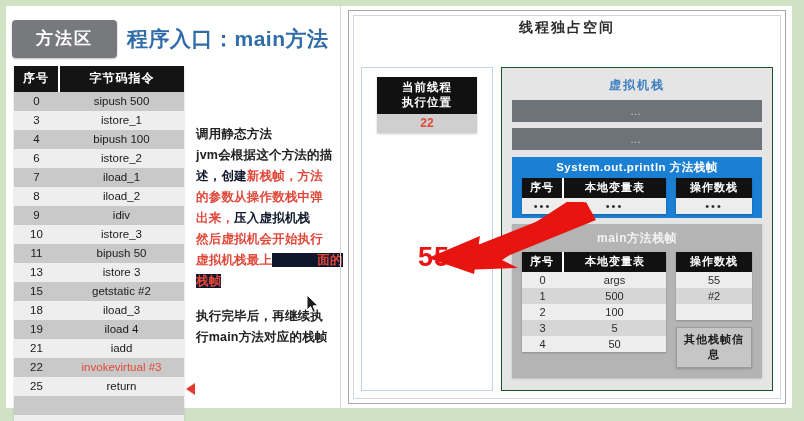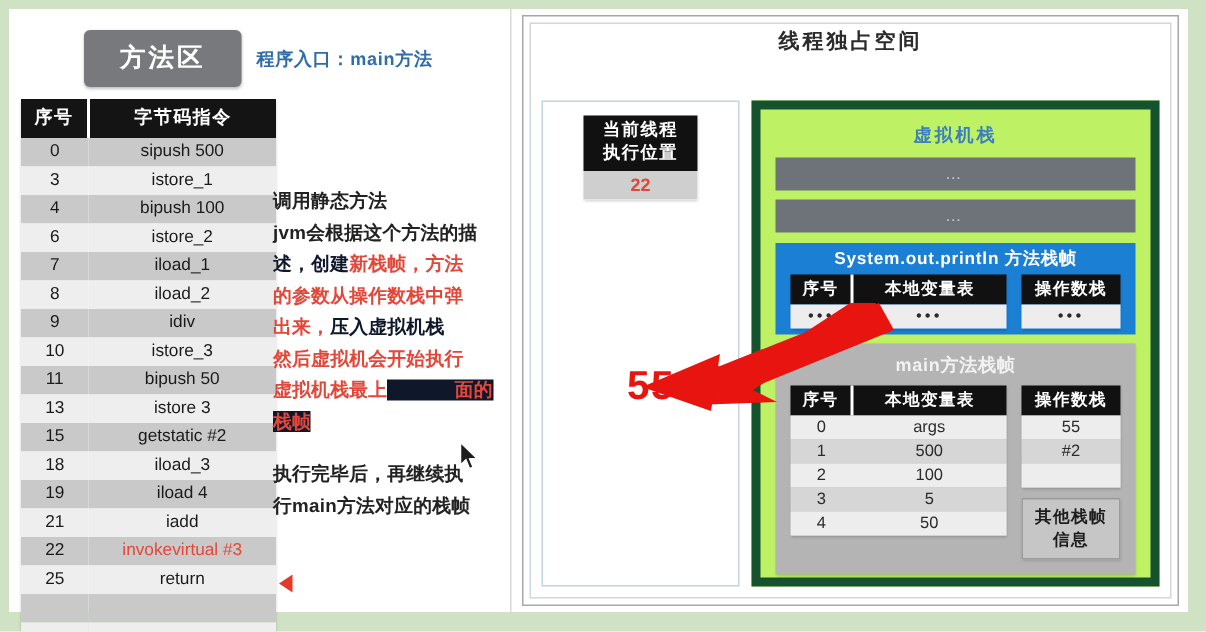--- a/index.html
+++ b/index.html
@@ -44,25 +44,24 @@
   }
   #method-area-chip {
     background: #77797c;
     color: #ffffff;
     font-size: 17px;
     font-weight: bold;
     letter-spacing: 2px;
     padding: 7px 24px 8px 24px;
     border-radius: 4px;
     box-shadow: 0 1px 2px rgba(0,0,0,.25);
-    margin-left: 44px;
   }
   #entry-title {
     color: #2f6ca8;
-    font-size: 12px;
+    font-size: 21px;
     font-weight: bold;
     letter-spacing: .5px;
     white-space: nowrap;
   }
 
   
   #bytecode-table {
     position: absolute;
     left: 8px;
     top: 60px;
@@ -96,21 +95,21 @@
     width: 0; height: 0;
     border-top: 6px solid transparent;
     border-bottom: 6px solid transparent;
     border-right: 9px solid #e2392b;
     left: 180px;
   }
 
   
   #annotation {
     position: absolute;
-    left: 176px;
+    left: 190px;
     top: 118px;
     width: 152px;
     font-size: 12.5px;
     line-height: 21px;
     color: #222222;
     font-weight: bold;
     letter-spacing: .2px;
   }
   #annotation .red { color: #e2483a; }
   #annotation .blk { color: #0f172a; }
@@ -185,21 +184,21 @@
   #pc-title {
     text-align: center;
     font-size: 12px;
     font-weight: bold;
     color: #3c7fc1;
     letter-spacing: 1px;
     margin-top: 9px;
   }
   #pc-cell {
     margin: 9px auto 0 auto;
-    width: 76px;
+    width: 100px;
     box-shadow: 0 1px 2px rgba(0,0,0,.2);
   }
   #pc-cell-head {
     background: #111111;
     color: #ffffff;
     text-align: center;
     font-size: 11.5px;
     font-weight: bold;
     letter-spacing: 1px;
     line-height: 15px;
@@ -214,22 +213,22 @@
     padding: 2px 0 3px 0;
   }
 
   
   #vm-box {
     position: absolute;
     left: 152px;
     top: 56px;
     right: 12px;
     bottom: 12px;
-    border: 6px solid #14532d;
-    background: #bef264;
+    border: 1px solid #14532d;
+    background: #e5e5e5;
     box-sizing: border-box;
   }
   #vm-title {
     text-align: center;
     font-size: 12px;
     font-weight: bold;
     color: #3c7fc1;
     letter-spacing: 2px;
     margin-top: 9px;
   }

